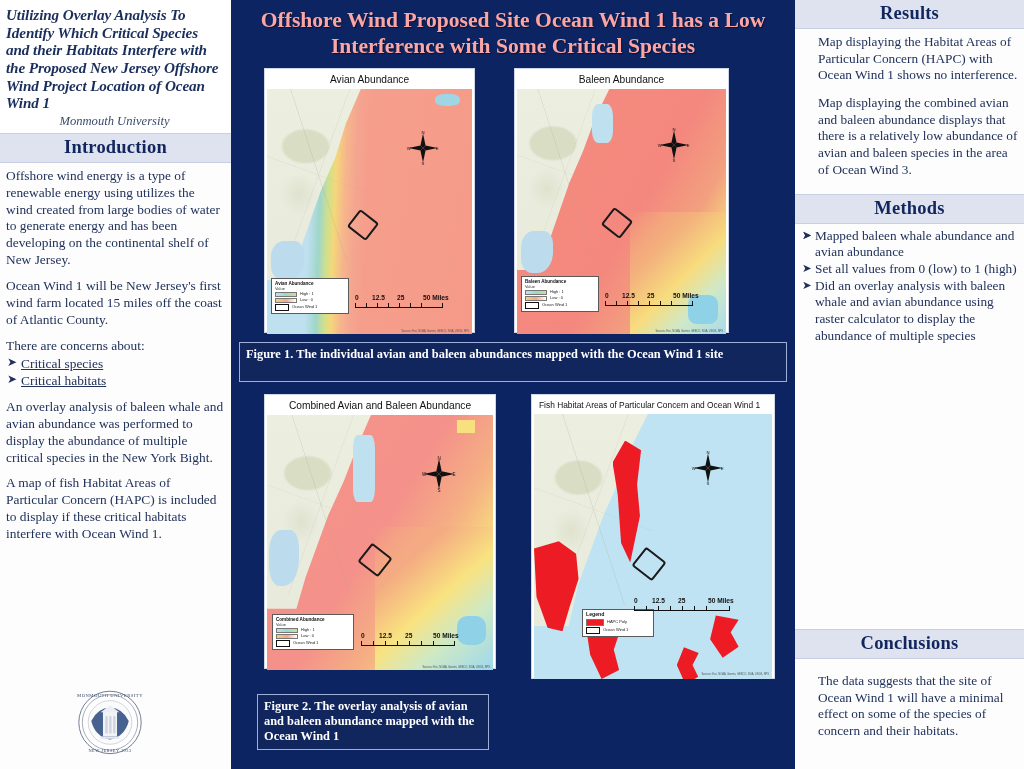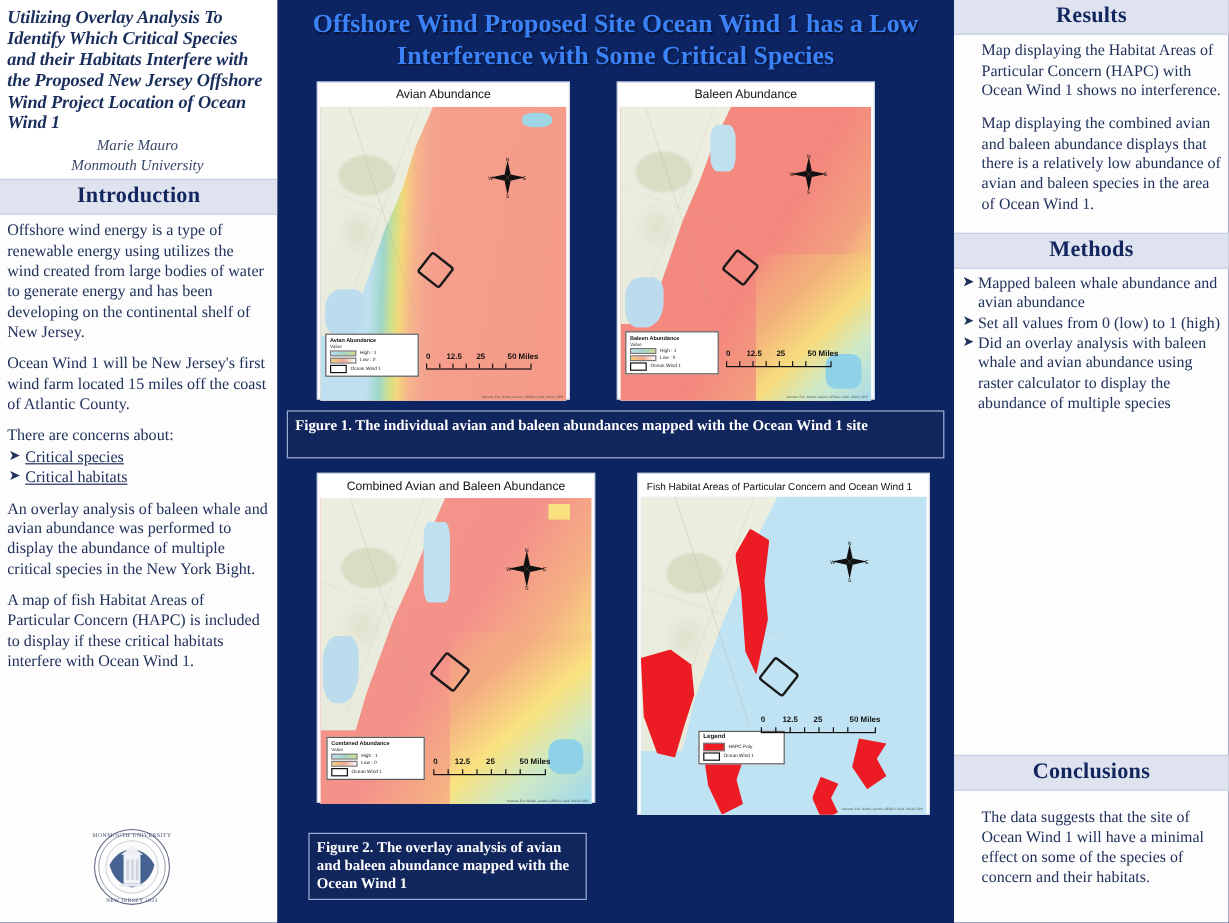--- a/index.html
+++ b/index.html
@@ -75,21 +75,21 @@
     position: absolute; left: 68px; bottom: 6px;
     width: 84px; height: 78px;
   }
 
   
   #center-col {
     position: absolute; left: 231px; top: 0;
     width: 564px; height: 769px;
   }
   .main-title {
-    color: #3b82f6;
+    color: #fca5a5;
     font-weight: bold;
     font-size: 21.6px;
     line-height: 1.22;
     text-align: center;
     padding: 7px 18px 5px 18px;
     text-shadow: 1px 1px 1px rgba(0,0,0,0.5);
   }
   .fig-caption {
     border: 1px solid #9fb0d8;
     color: #ffffff;
@@ -214,21 +214,20 @@
 </style>
 </head>
 <body>
 
 <div id="poster">
 
   <div id="left-col">
 
     <div id="title-block">
       <div class="poster-title">Utilizing Overlay Analysis To Identify Which Critical Species and their Habitats Interfere with the Proposed New Jersey Offshore Wind Project Location of Ocean Wind 1</div>
-      <div class="author-line">Marie Mauro</div>
       <div class="author-line">Monmouth University</div>
     </div>
 
     <div class="section-head">Introduction</div>
 
     <div class="body-text">
       <p>Offshore wind energy is a type of renewable energy using utilizes the wind created from large bodies of water to generate energy and has been developing on the continental shelf of New Jersey.</p>
       <p>Ocean Wind 1 will be New Jersey's first wind farm located 15 miles off the coast of Atlantic County.</p>
       <p style="margin-bottom:1px">There are concerns about:</p>
       <ul class="bullet-list">
@@ -537,21 +536,21 @@
     </div>
 
     <div class="fig-caption" style="position:absolute;left:26px;top:694px;width:232px;height:56px;">Figure 2. The overlay analysis of avian and baleen abundance mapped with the Ocean Wind 1</div>
   </div>
 
   <div id="right-col">
 
     <div class="section-head" style="border-top:none">Results</div>
     <div class="r-body">
       <p>Map displaying the Habitat Areas of Particular Concern (HAPC) with Ocean Wind 1 shows no interference.</p>
-      <p>Map displaying the combined avian and baleen abundance displays that there is a relatively low abundance of avian and baleen species in the area of Ocean Wind 1.</p>
+      <p>Map displaying the combined avian and baleen abundance displays that there is a relatively low abundance of avian and baleen species in the area of Ocean Wind 3.</p>
     </div>
 
     <div class="section-head">Methods</div>
     <div class="r-body" style="padding-top:4px">
       <ul class="m-list">
         <li>
           <span class="arrow">➤</span>
         </li>
         <li>
           <span class="arrow">➤</span>

